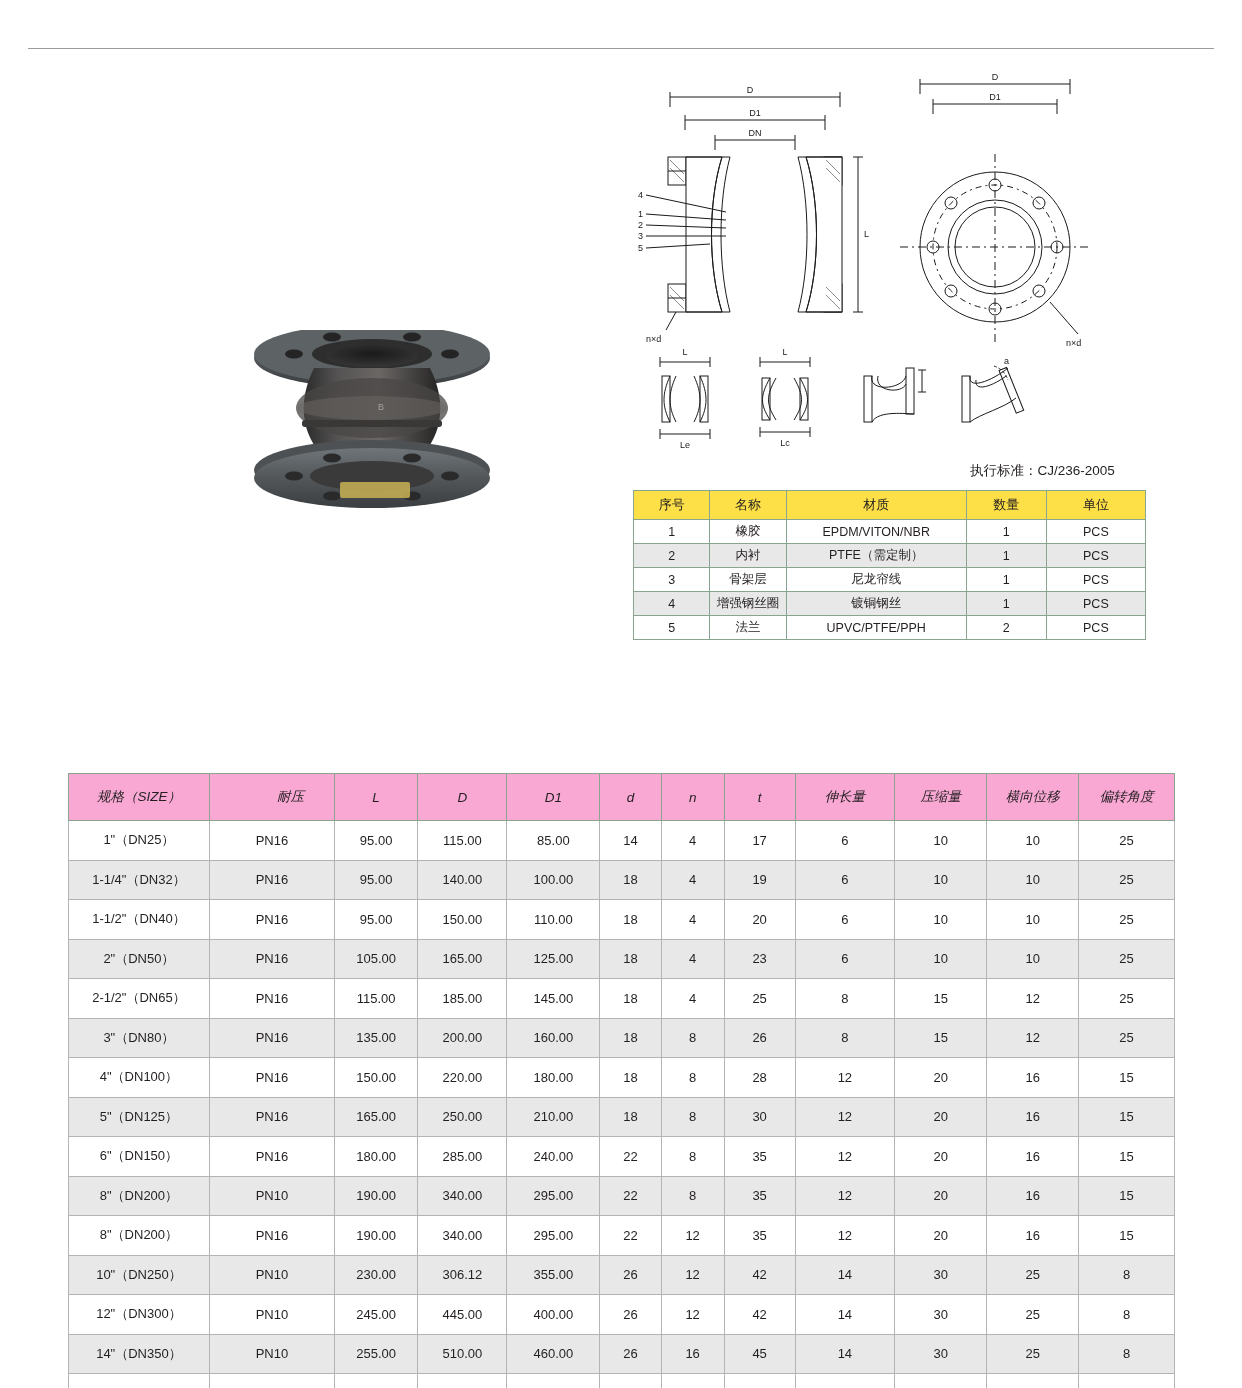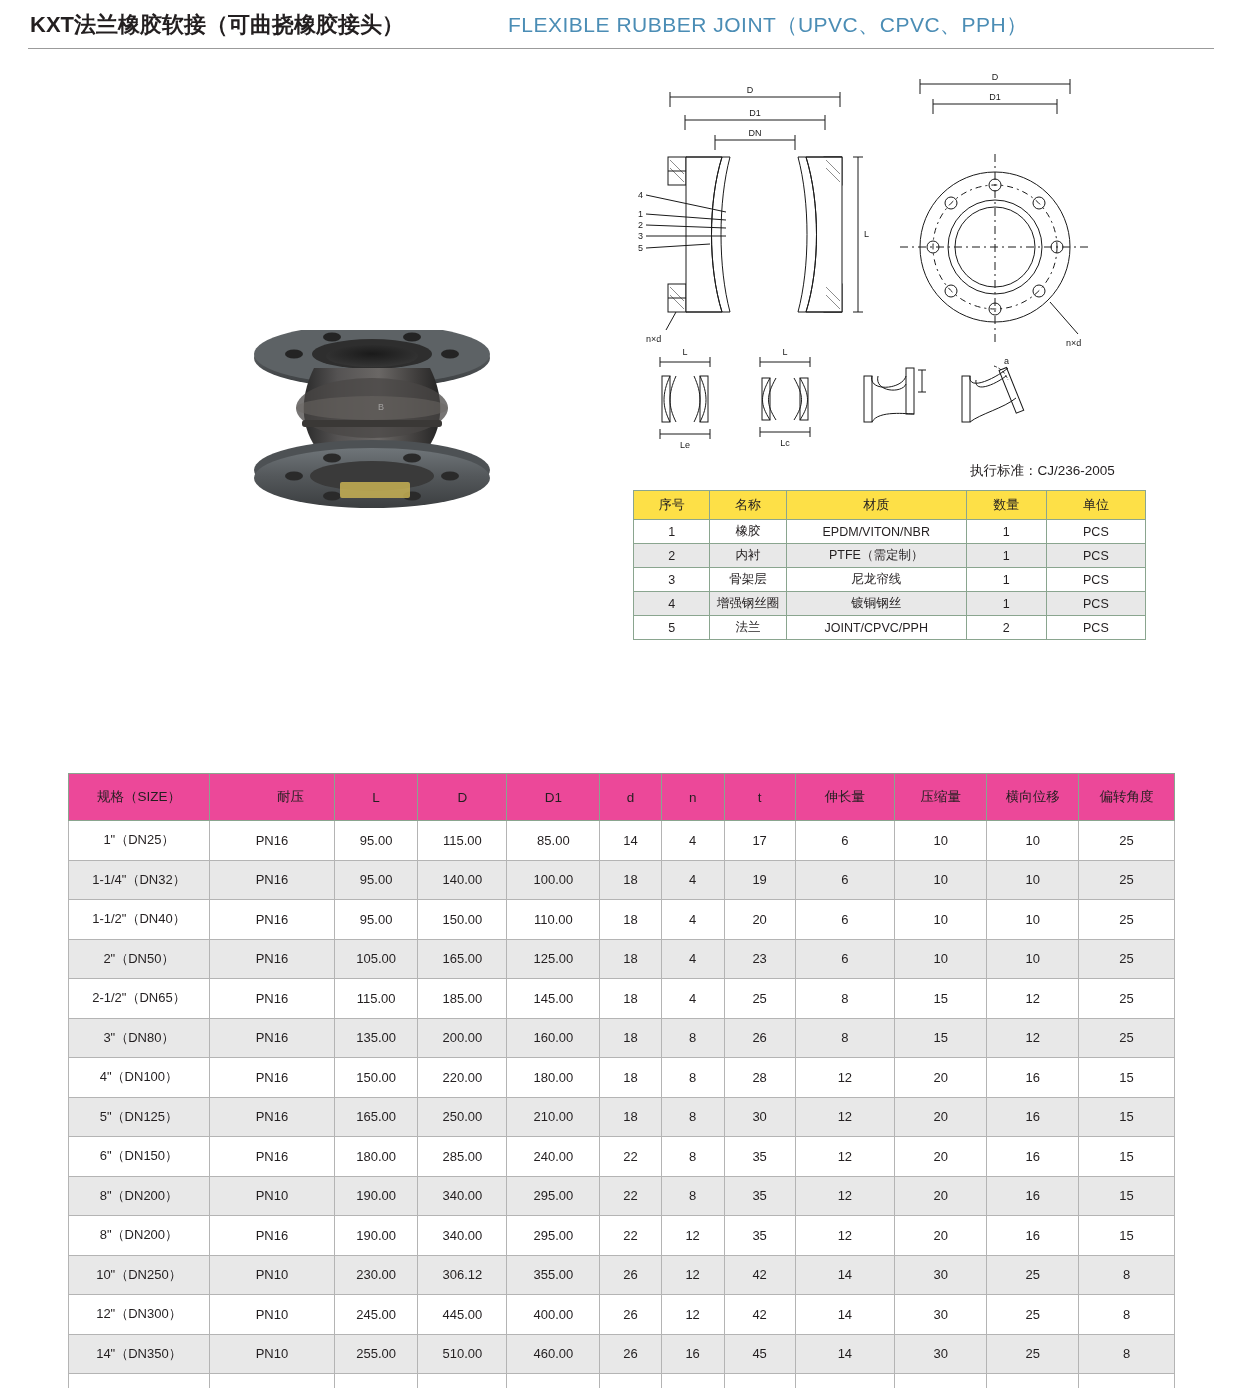--- a/index.html
+++ b/index.html
@@ -118,46 +118,45 @@
     font-size: 13px;
   }
   .spec-table th, .spec-table td {
     border: 1px solid #b4b4b4;
     text-align: center;
     color: #231f20;
     font-weight: normal;
     height: 36.5px;
   }
   .spec-table thead th {
-    background: #ec4899;
+    background: #f9a8d4;
     height: 44px;
     font-size: 13.5px;
     border: 1px solid #8aa58f;
+    font-style: italic;
   }
   .spec-table tbody tr:nth-child(odd) td { background: #ffffff; }
   .spec-table tbody tr:nth-child(even) td { background: #e8e8e8; }
   .sc-0 { width: 140px; }
   .sc-1 { width: 88px; padding-left: 38px; }
   .sc-2 { width: 82px; }
   .sc-3 { width: 88px; }
   .sc-4 { width: 92px; }
   .sc-5 { width: 60px; }
   .sc-6 { width: 62px; }
   .sc-7 { width: 70px; }
   .sc-8 { width: 100px; }
   .sc-9 { width: 92px; }
   .sc-10 { width: 92px; }
   .sc-11 { width: 96px; }
 </style>
 </head>
 <body>
 
 <div class="header">
-  <div class="title-cn">KXT法兰橡胶软接（可曲挠橡胶接头）</div>
-  <div class="title-en">FLEXIBLE RUBBER JOINT（UPVC、CPVC、PPH）</div>
   <div class="header-rule"></div>
 </div>
 
 <div class="photo-area">
   <svg width="280" height="190" viewBox="0 0 280 190">
     <defs>
       <linearGradient id="flangeGrad" x1="0" y1="0" x2="0" y2="1">
         <stop offset="0%" stop-color="#6f7579"></stop>
         <stop offset="45%" stop-color="#55595c"></stop>
         <stop offset="100%" stop-color="#3b3e40"></stop>
@@ -406,21 +405,21 @@
     <tr>
       <td>4</td>
       <td>增强钢丝圈</td>
       <td>镀铜钢丝</td>
       <td>1</td>
       <td>PCS</td>
     </tr>
     <tr>
       <td>5</td>
       <td>法兰</td>
-      <td>JOINT/CPVC/PPH</td>
+      <td>UPVC/PTFE/PPH</td>
       <td>2</td>
       <td>PCS</td>
     </tr>
   </tbody>
 </table>
 
 <table class="spec-table">
   <thead>
     <tr>
       <th class="sc-0">规格（SIZE）</th>

